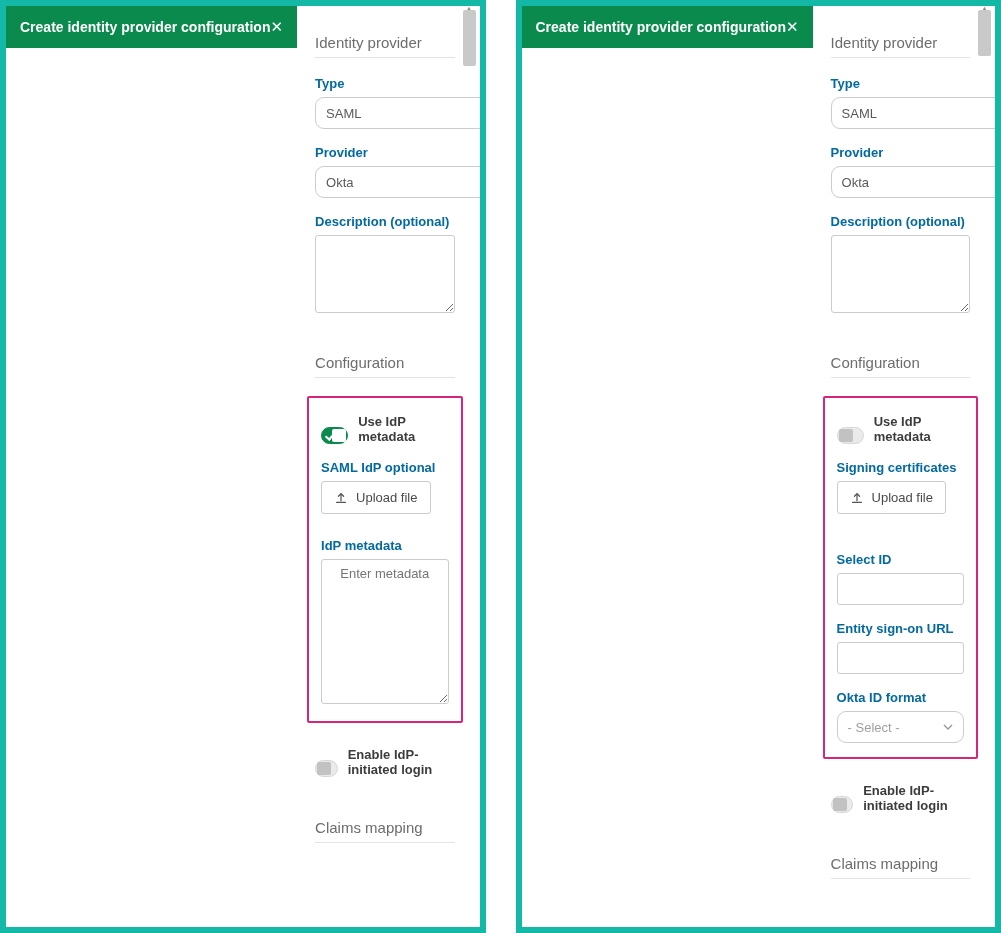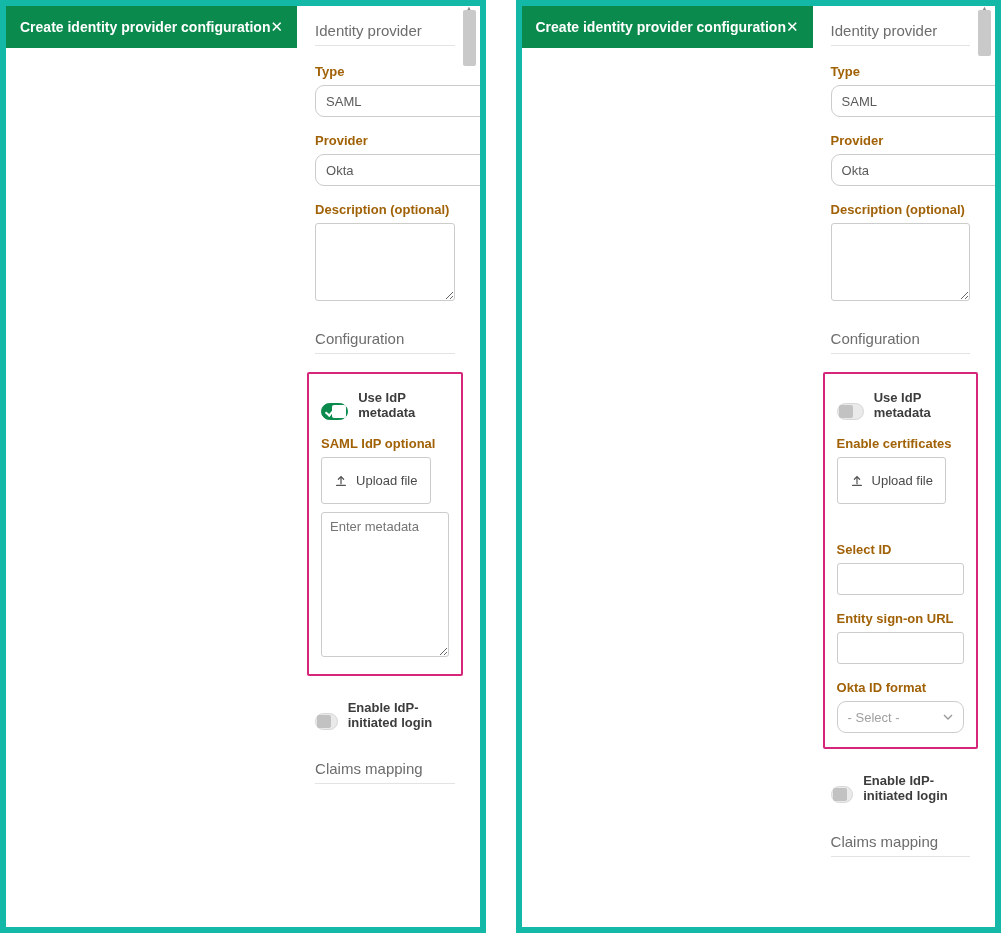--- a/index.html
+++ b/index.html
@@ -78,25 +78,25 @@
     text-align: center;
   }
   .scroll-arrow.up { top: -2px; }
 
   .section-title {
     color: #6d6d6d;
     font-size: 15px;
     font-weight: 400;
     border-bottom: 1px solid #e3e3e3;
     padding-bottom: 6px;
-    margin-top: 0;
+    margin-top: 12px;
     margin-bottom: 18px;
   }
   .field-label {
-    color: #a16207;
+    color: #0369a1;
     font-size: 13px;
     font-weight: 600;
     margin-bottom: 6px;
     margin-top: 16px;
   }
   .field-label.first { margin-top: 0; }
 
   .select-box {
     width: 215px;
     height: 32px;
@@ -121,20 +121,21 @@
   .textarea {
     width: 100%;
     height: 78px;
     border: 1px solid #cccccc;
     border-radius: 3px;
     font-family: inherit;
     font-size: 13px;
     padding: 6px 8px;
     resize: both;
     color: #444;
+    text-align: center;
   }
   .textarea.tall { height: 145px; }
   .text-input {
     width: 100%;
     height: 32px;
     border: 1px solid #cccccc;
     border-radius: 3px;
     font-family: inherit;
     font-size: 13px;
     padding: 0 8px;
@@ -199,21 +200,21 @@
     font-weight: 600;
   }
 
   .upload-btn {
     display: inline-flex;
     align-items: center;
     gap: 8px;
     border: 1px solid #cccccc;
     border-radius: 3px;
     background: #fff;
-    padding: 15px 12px;
+    padding: 8px 12px;
     font-size: 13px;
     color: #4a4a4a;
     cursor: pointer;
     margin-bottom: 8px;
   }
   .upload-btn svg { width: 14px; height: 14px; }
 </style>
 </head>
 <body>
 
@@ -267,20 +268,21 @@
         </div>
 
         <div class="field-label" style="margin-top:6px">SAML IdP optional</div>
         <button class="upload-btn">
           <svg viewBox="0 0 16 16">
               <path d="M8 11 V3 M5 6 L8 3 L11 6 M3 13 H13" fill="none" stroke="#555" stroke-width="1.4" stroke-linecap="round"></path>
             </svg>
           <span>Upload file</span>
         </button>
 
+        <div class="field-label">IdP metadata</div>
         <textarea class="textarea tall" placeholder="Enter metadata" style=""></textarea>
       </div>
 
       <div style="height:18px"></div>
       <div class="toggle-row">
         <div class="toggle">
             <div class="knob"></div>
           </div>
         <span class="toggle-label">Enable IdP-initiated login</span>
       </div>
@@ -330,21 +332,21 @@
       <div class="section-title">Configuration</div>
 
       <div class="highlight">
         <div class="toggle-row">
           <div class="toggle">
               <div class="knob"></div>
             </div>
           <span class="toggle-label">Use IdP metadata</span>
         </div>
 
-        <div class="field-label" style="margin-top:6px">Enable certificates</div>
+        <div class="field-label" style="margin-top:6px">Signing certificates</div>
         <button class="upload-btn">
           <svg viewBox="0 0 16 16">
               <path d="M8 11 V3 M5 6 L8 3 L11 6 M3 13 H13" fill="none" stroke="#555" stroke-width="1.4" stroke-linecap="round"></path>
             </svg>
           <span>Upload file</span>
         </button>
 
         <div style="height:14px"></div>
         <div class="field-label">Select ID</div>
         <input class="text-input" type="text" style="">

